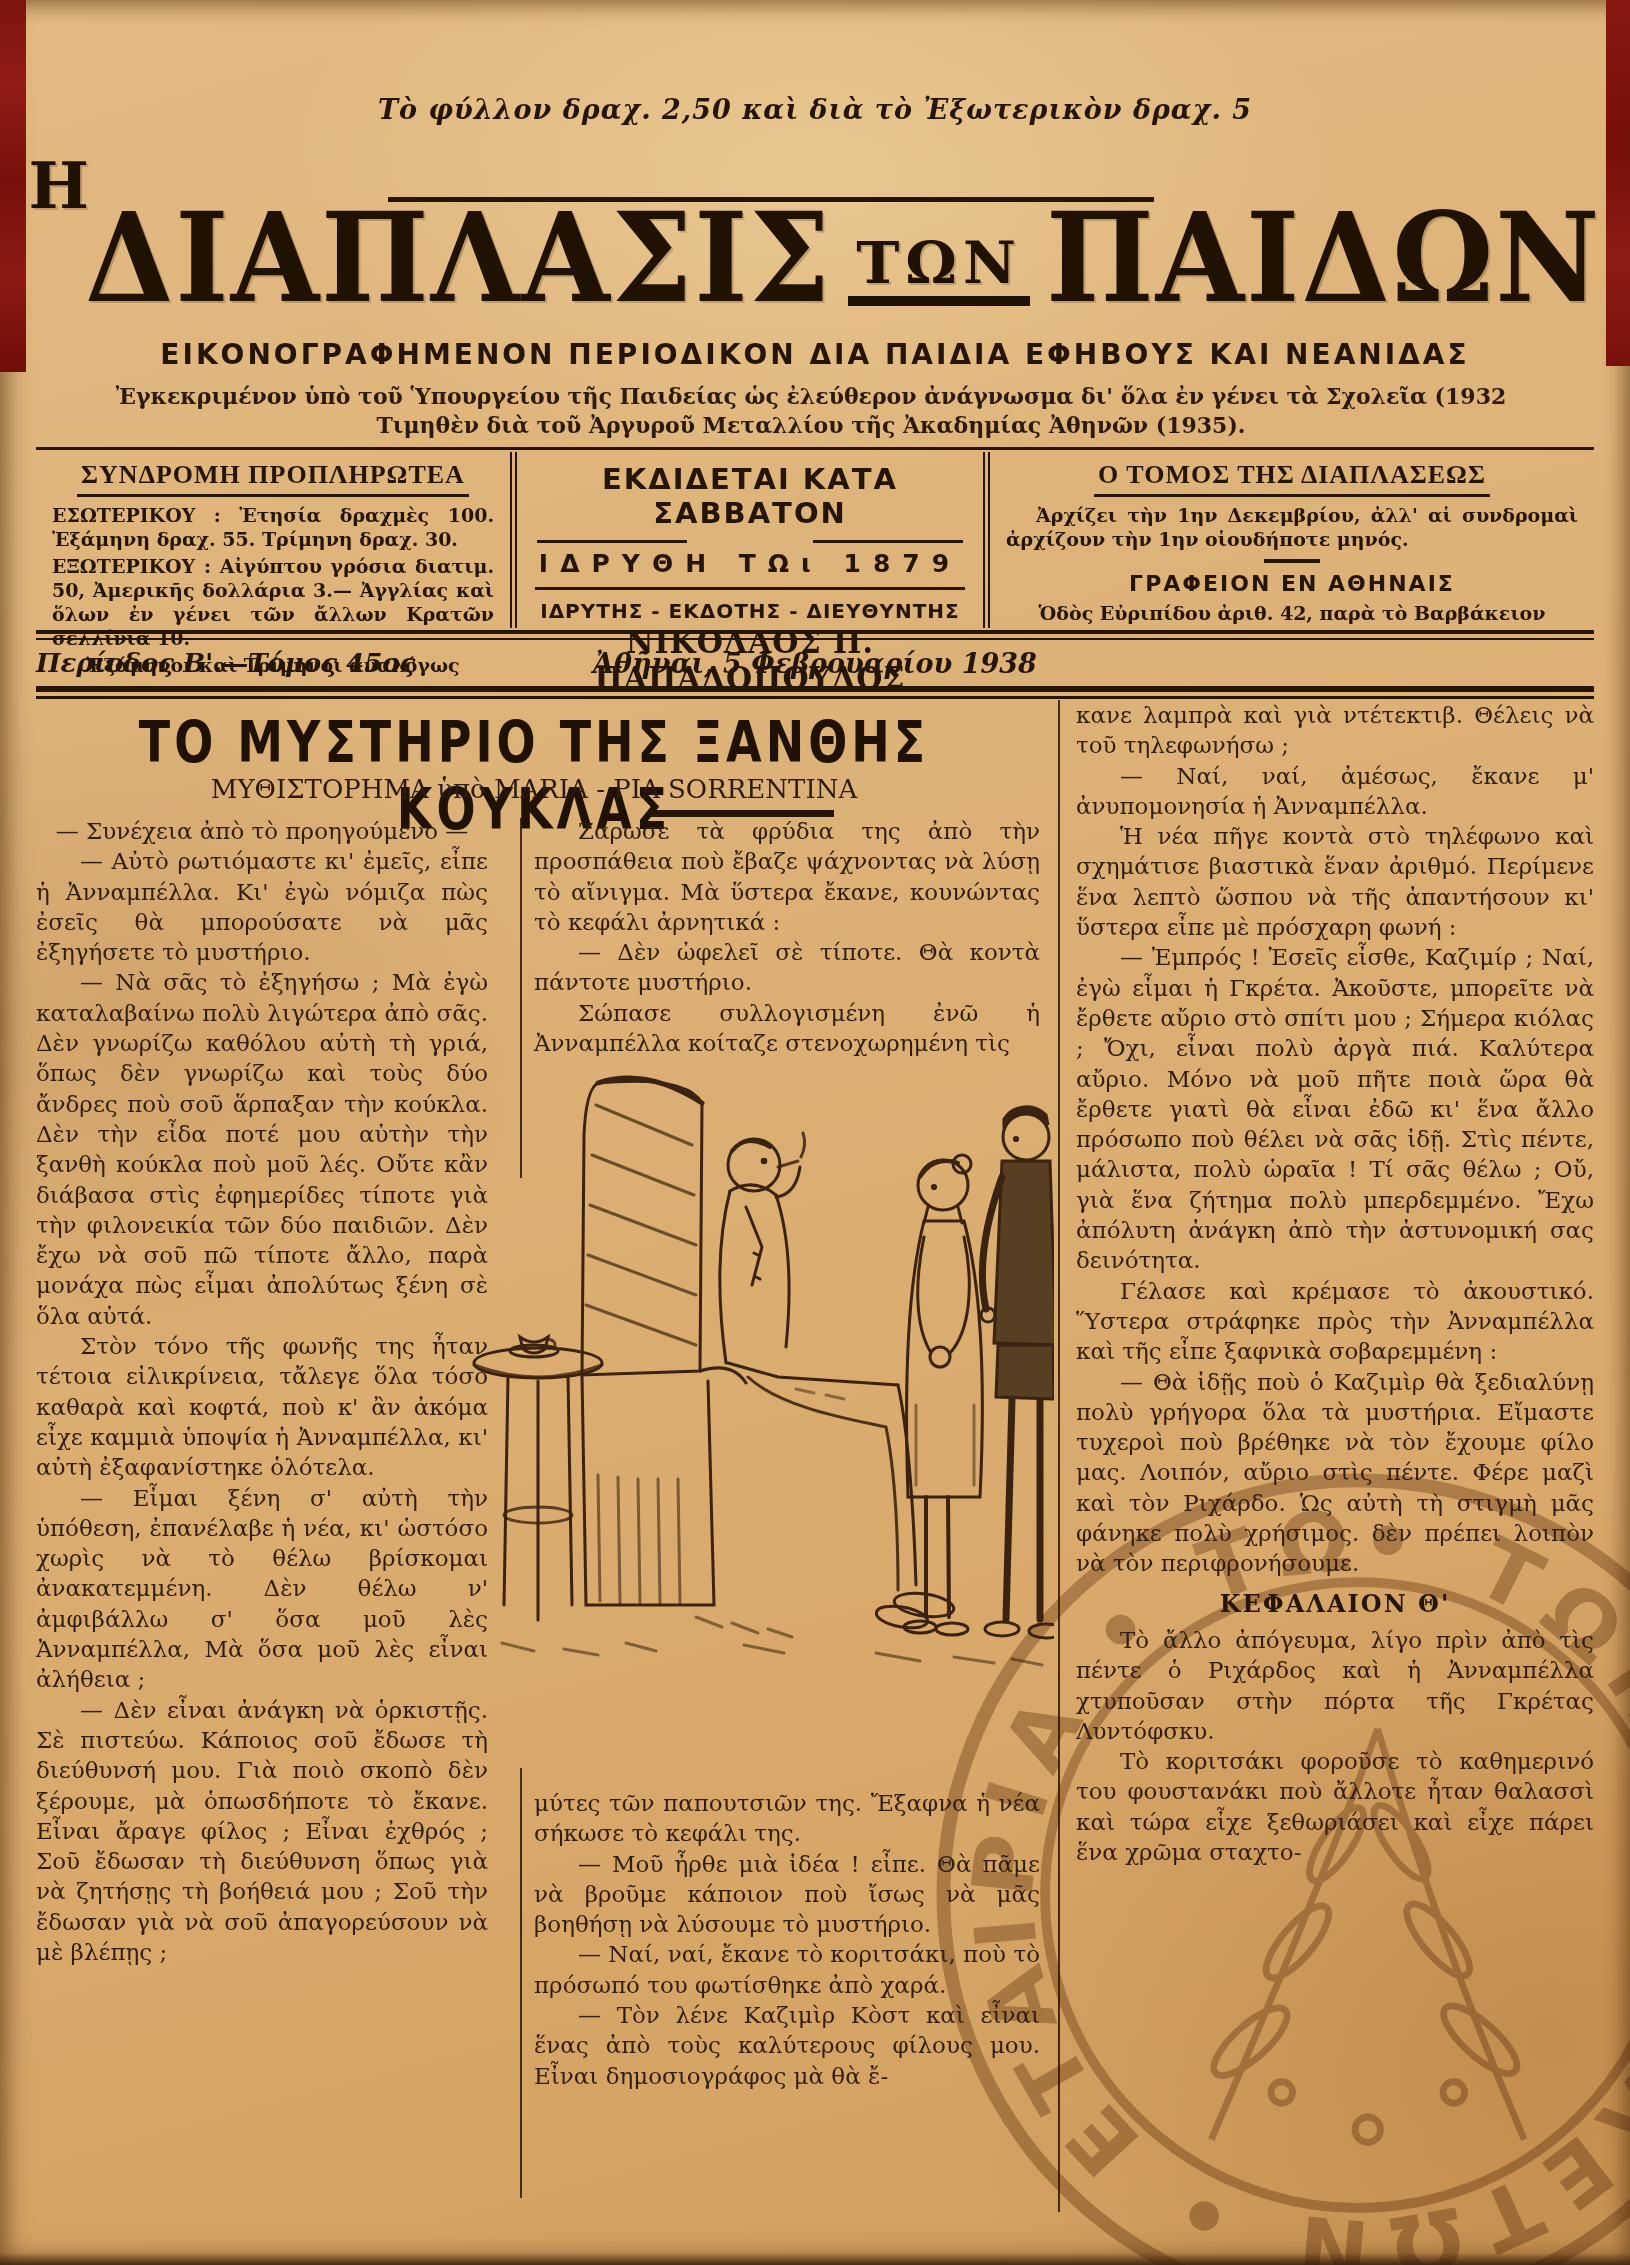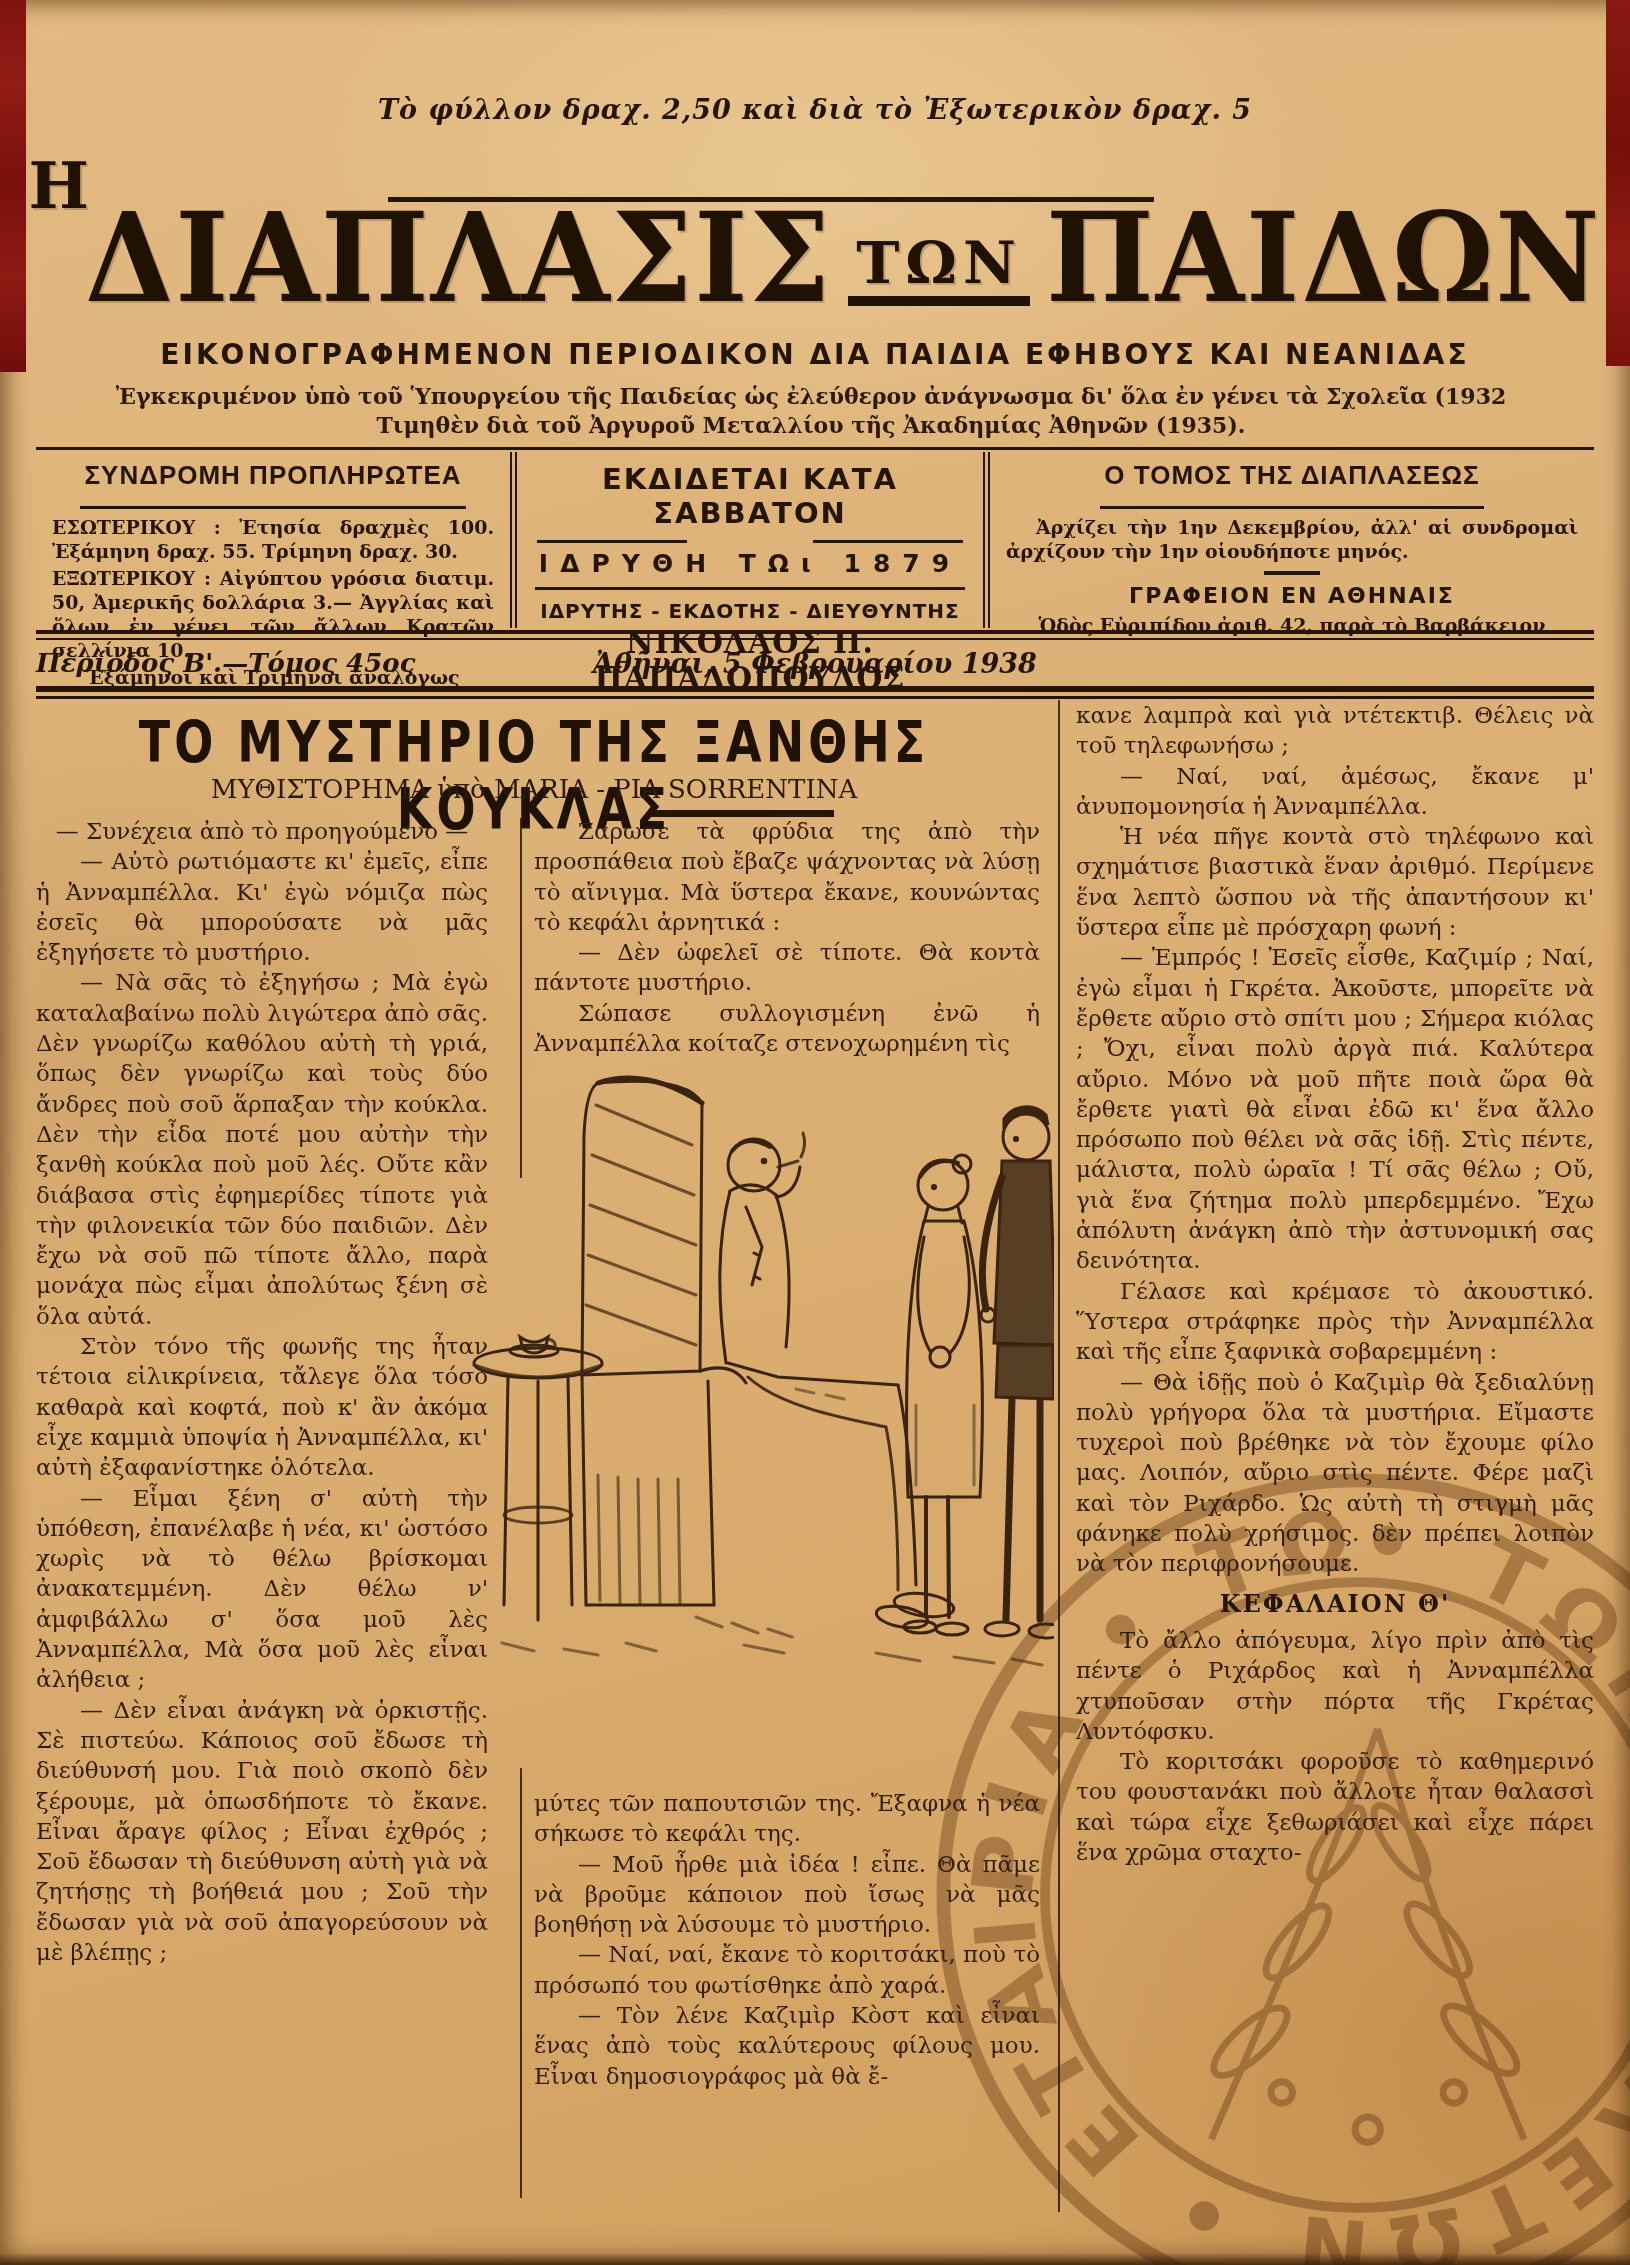--- a/index.html
+++ b/index.html
@@ -28,21 +28,21 @@
   .subtitle{left:0;right:0;top:338px;text-align:center;font-family:"DejaVu Sans",sans-serif;font-weight:700;font-size:28px;letter-spacing:3px;color:#241507;}
   .approval{left:0;right:8px;top:382px;text-align:center;font-weight:700;font-size:22px;line-height:29px;color:#2b1a0d;}
   .rule-a{left:36px;top:447px;width:1558px;height:3px;}
   
   .infobox{left:36px;top:452px;width:1558px;height:176px;display:flex;color:#241507;}
   .ib-cell{box-sizing:border-box;padding:8px 16px 0;}
   .ib-left{width:474px;}
   .ib-mid{width:480px;border-left:7px double #241507;border-right:7px double #241507;text-align:center;}
   .ib-right{flex:1;text-align:center;}
   .ib-head-wrap{text-align:center;margin-bottom:6px;}
-  .ib-head{display:inline-block;font-family:Liberation Sans, sans-serif;font-weight:700;font-size:26px;letter-spacing:1px;border-bottom:3px solid #241507;padding:0 4px 15px;}
+  .ib-head{display:inline-block;font-family:Liberation Serif, serif;font-weight:700;font-size:26px;letter-spacing:1px;border-bottom:3px solid #241507;padding:0 4px 4px;}
   .ib-text{margin:3px 0;font-weight:700;font-size:19px;line-height:24px;text-align:justify;}
   .ib-center{text-align:center;}
   .ib-big{font-family:"DejaVu Sans",sans-serif;font-weight:700;font-size:29px;letter-spacing:2px;margin-top:2px;}
   .mid-rules{display:flex;justify-content:space-between;margin:10px 4px 6px;}
   .mid-rules span{width:150px;height:3px;background:#241507;}
   .ib-founded{font-family:"DejaVu Sans",sans-serif;font-weight:700;font-size:25px;letter-spacing:12px;}
   .mid-full-rule{height:3px;background:#241507;margin:9px 2px;}
   .ib-founder-label{font-family:"DejaVu Sans",sans-serif;font-weight:700;font-size:20px;letter-spacing:1px;}
   .ib-founder-name{font-weight:700;font-size:30px;letter-spacing:1px;margin-top:2px;transform:scaleY(1.05);}
   .tiny-rule{width:56px;height:4px;background:#241507;margin:8px auto;}
@@ -177,21 +177,21 @@
   <div class="abs vr vr1a"></div>
   <div class="abs vr vr1b"></div>
   <div class="abs vr vr2"></div>
 
   <div class="abs bodycol col1">
     <p class="noindent cont">— Συνέχεια ἀπὸ τὸ προηγούμενο —</p>
     <p>— Αὐτὸ ρωτιόμαστε κι' ἐμεῖς, εἶπε ἡ Ἀνναμπέλλα. Κι' ἐγὼ νόμιζα πὼς ἐσεῖς θὰ μπορούσατε νὰ μᾶς ἐξηγήσετε τὸ μυστήριο.</p>
     <p>— Νὰ σᾶς τὸ ἐξηγήσω ; Μὰ ἐγὼ καταλαβαίνω πολὺ λιγώτερα ἀπὸ σᾶς. Δὲν γνωρίζω καθόλου αὐτὴ τὴ γριά, ὅπως δὲν γνωρίζω καὶ τοὺς δύο ἄνδρες ποὺ σοῦ ἅρπαξαν τὴν κούκλα. Δὲν τὴν εἶδα ποτέ μου αὐτὴν τὴν ξανθὴ κούκλα ποὺ μοῦ λές. Οὔτε κἂν διάβασα στὶς ἐφημερίδες τίποτε γιὰ τὴν φιλονεικία τῶν δύο παιδιῶν. Δὲν ἔχω νὰ σοῦ πῶ τίποτε ἄλλο, παρὰ μονάχα πὼς εἶμαι ἀπολύτως ξένη σὲ ὅλα αὐτά.</p>
     <p>Στὸν τόνο τῆς φωνῆς της ἦταν τέτοια εἰλικρίνεια, τἄλεγε ὅλα τόσο καθαρὰ καὶ κοφτά, ποὺ κ' ἂν ἀκόμα εἶχε καμμιὰ ὑποψία ἡ Ἀνναμπέλλα, κι' αὐτὴ ἐξαφανίστηκε ὁλότελα.</p>
     <p>— Εἶμαι ξένη σ' αὐτὴ τὴν ὑπόθεση, ἐπανέλαβε ἡ νέα, κι' ὡστόσο χωρὶς νὰ τὸ θέλω βρίσκομαι ἀνακατεμμένη. Δὲν θέλω ν' ἀμφιβάλλω σ' ὅσα μοῦ λὲς Ἀνναμπέλλα, Μὰ ὅσα μοῦ λὲς εἶναι ἀλήθεια ;</p>
-    <p>— Δὲν εἶναι ἀνάγκη νὰ ὁρκιστῇς. Σὲ πιστεύω. Κάποιος σοῦ ἔδωσε τὴ διεύθυνσή μου. Γιὰ ποιὸ σκοπὸ δὲν ξέρουμε, μὰ ὁπωσδήποτε τὸ ἔκανε. Εἶναι ἄραγε φίλος ; Εἶναι ἐχθρός ; Σοῦ ἔδωσαν τὴ διεύθυνση αὐτὴ γιὰ νὰ ζητήσῃς τὴ βοήθειά μου ; Σοῦ τὴν ἔδωσαν γιὰ νὰ σοῦ ἀπαγορεύσουν νὰ μὲ βλέπῃς ;</p>
+    <p>— Δὲν εἶναι ἀνάγκη νὰ ὁρκιστῇς. Σὲ πιστεύω. Κάποιος σοῦ ἔδωσε τὴ διεύθυνσή μου. Γιὰ ποιὸ σκοπὸ δὲν ξέρουμε, μὰ ὁπωσδήποτε τὸ ἔκανε. Εἶναι ἄραγε φίλος ; Εἶναι ἐχθρός ; Σοῦ ἔδωσαν τὴ διεύθυνση ὅπως γιὰ νὰ ζητήσῃς τὴ βοήθειά μου ; Σοῦ τὴν ἔδωσαν γιὰ νὰ σοῦ ἀπαγορεύσουν νὰ μὲ βλέπῃς ;</p>
   </div>
 
   <div class="abs bodycol col2top">
     <p>Ζάρωσε τὰ φρύδια της ἀπὸ τὴν προσπάθεια ποὺ ἔβαζε ψάχνοντας νὰ λύσῃ τὸ αἴνιγμα. Μὰ ὕστερα ἔκανε, κουνώντας τὸ κεφάλι ἀρνητικά :</p>
     <p>— Δὲν ὠφελεῖ σὲ τίποτε. Θὰ κοντὰ πάντοτε μυστήριο.</p>
     <p>Σώπασε συλλογισμένη ἐνῶ ἡ Ἀνναμπέλλα κοίταζε στενοχωρημένη τὶς</p>
   </div>
 
   <svg class="abs illo" viewBox="0 0 608 635">
     <g fill="none" stroke="#3a2310" stroke-width="3" stroke-linecap="round">

